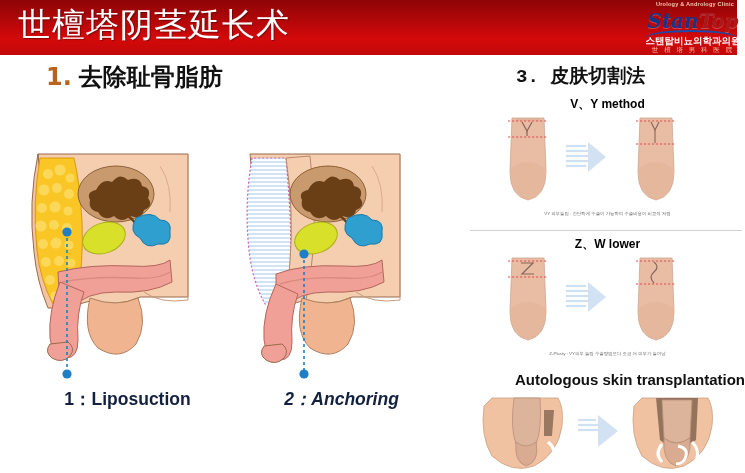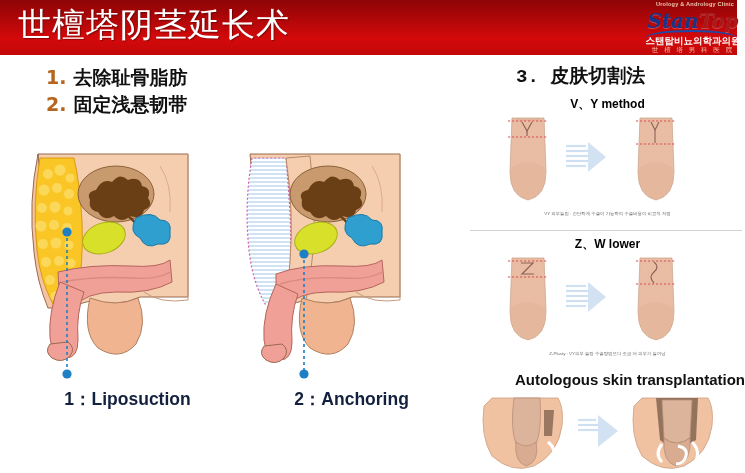--- a/index.html
+++ b/index.html
@@ -22,21 +22,21 @@
   #logo .brand em{color:#a8191b;font-style:italic;}
   #logo .swoosh{position:absolute;top:30px;left:4px;width:92px;height:6px;
         border-top:2px solid #1d49a8;border-radius:50%/100% 100% 0 0;}
   #logo .kr{position:absolute;top:35px;left:0;width:104px;text-align:center;
         font-size:9.5px;font-weight:bold;color:#ffffff;white-space:nowrap;}
   #logo .cn{position:absolute;top:46px;left:0;width:104px;text-align:center;
         font-size:6.5px;color:#f5b9a6;letter-spacing:2px;white-space:nowrap;}
 
   
   #left-list{position:absolute;left:46px;top:64px;}
-  .li{font-size:19px;font-weight:bold;color:#111;line-height:27px;white-space:nowrap;
+  .li{font-size:24px;font-weight:bold;color:#111;line-height:27px;white-space:nowrap;
       font-family:"DejaVu Sans","Liberation Sans",sans-serif;}
   .li .num{color:#b5651d;margin-right:7px;}
 
   .fig{position:absolute;}
   .cap{position:absolute;text-align:center;color:#13213f;font-weight:bold;
        font-size:17.5px;line-height:22px;white-space:nowrap;}
 
   
   #h3{position:absolute;left:516px;top:63px;font-size:19px;font-weight:bold;color:#111;
       font-family:Liberation Mono, monospace;white-space:nowrap;}
@@ -63,23 +63,20 @@
     <div class="brand"><span>Stan</span><em>Top</em></div>
     <div class="swoosh"></div>
     <div class="kr">스탠탑비뇨의학과의원</div>
     <div class="cn">世 檀 塔 男 科 医 院</div>
   </div>
 </div>
 
 <div id="left-list">
   <div class="li">
     <span class="num">1.</span><span>去除耻骨脂肪</span>
-  </div>
-  <div class="li">
-    <span class="num">2.</span><span>固定浅悬韧带</span>
   </div>
 </div>
 
 <div class="fig" style="left:20px;top:132px;width:205px;height:248px;">
 <svg width="205" height="248" viewBox="0 0 205 248">
 
   <path d="M18 22 L168 22 L168 165 L120 165 Q96 176 74 168 L44 176 L30 150 Z" fill="#f5cdaf" stroke="#9a6a4c" stroke-width="1"></path>
 
   <path d="M18 22 Q8 70 14 120 Q17 150 28 176 L44 176 L30 150 Z" fill="#f3c3a3" stroke="#9a6a4c" stroke-width="1"></path>
 
@@ -167,21 +164,21 @@
   <path d="M140 34 Q152 52 150 80" fill="none" stroke="#dcab8d" stroke-width="1"></path>
   <line x1="72" y1="122" x2="72" y2="242" stroke="#1f7fc4" stroke-width="1.6" stroke-dasharray="3,3"></line>
   <circle cx="72" cy="122" r="4.6" fill="#1f7fc4"></circle>
   <circle cx="72" cy="242" r="4.6" fill="#1f7fc4"></circle>
 </svg>
 </div>
 
 <div class="cap" style="left:20px;top:388px;width:215px;">
   <div>1：Liposuction</div>
 </div>
-<div class="cap" style="left:244px;top:388px;width:215px;">2：Anchoring</div>
+<div class="cap" style="left:234px;top:388px;width:215px;font-style:italic;">2：Anchoring</div>
 
 <div id="h3">3. 皮肤切割法</div>
 
 <div class="meth-h" style="top:96px;">V、Y method</div>
 
 <div class="fig" style="left:496px;top:112px;">
 <svg width="62" height="95" viewBox="0 0 62 95">
   <path d="M16 6 L48 6 L50 60 Q50 84 32 88 Q14 84 14 60 Z" fill="#e8bda4" stroke="#cba68e" stroke-width=".8"></path>
   <path d="M14 58 Q16 82 32 88 Q49 83 50 58 Q42 50 32 50 Q21 50 14 58 Z" fill="#e5b79c"></path>
   <path d="M20 8 L44 8" stroke="#c98f80" stroke-width=".8" opacity=".6"></path>

